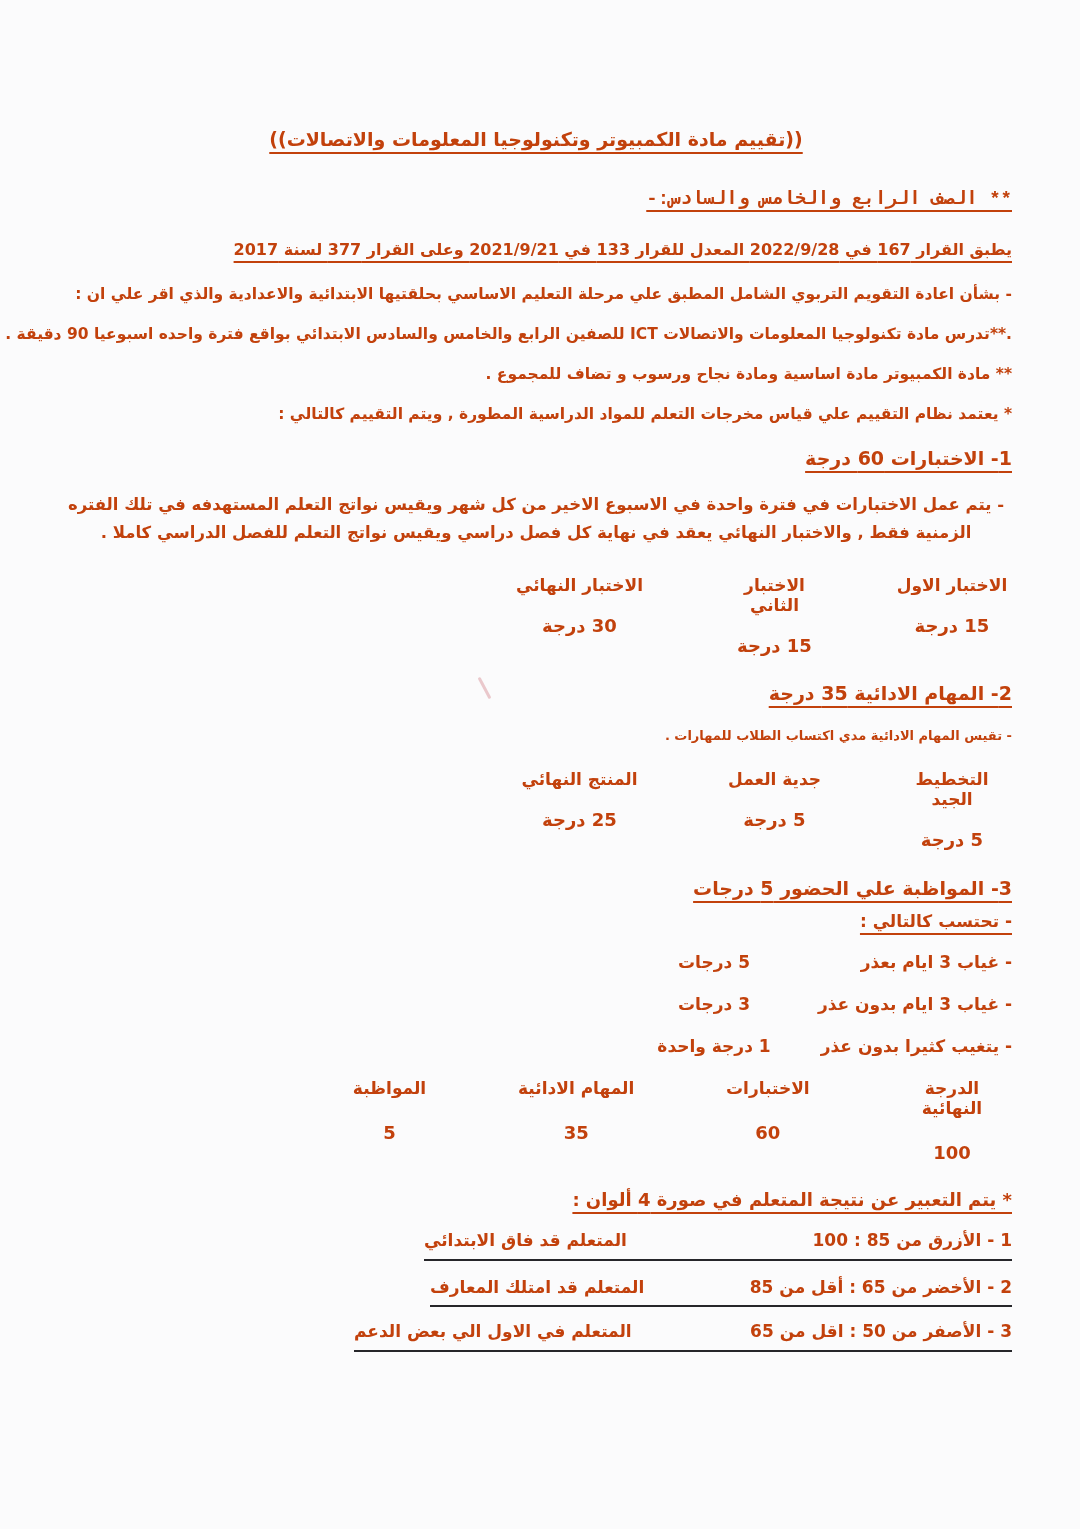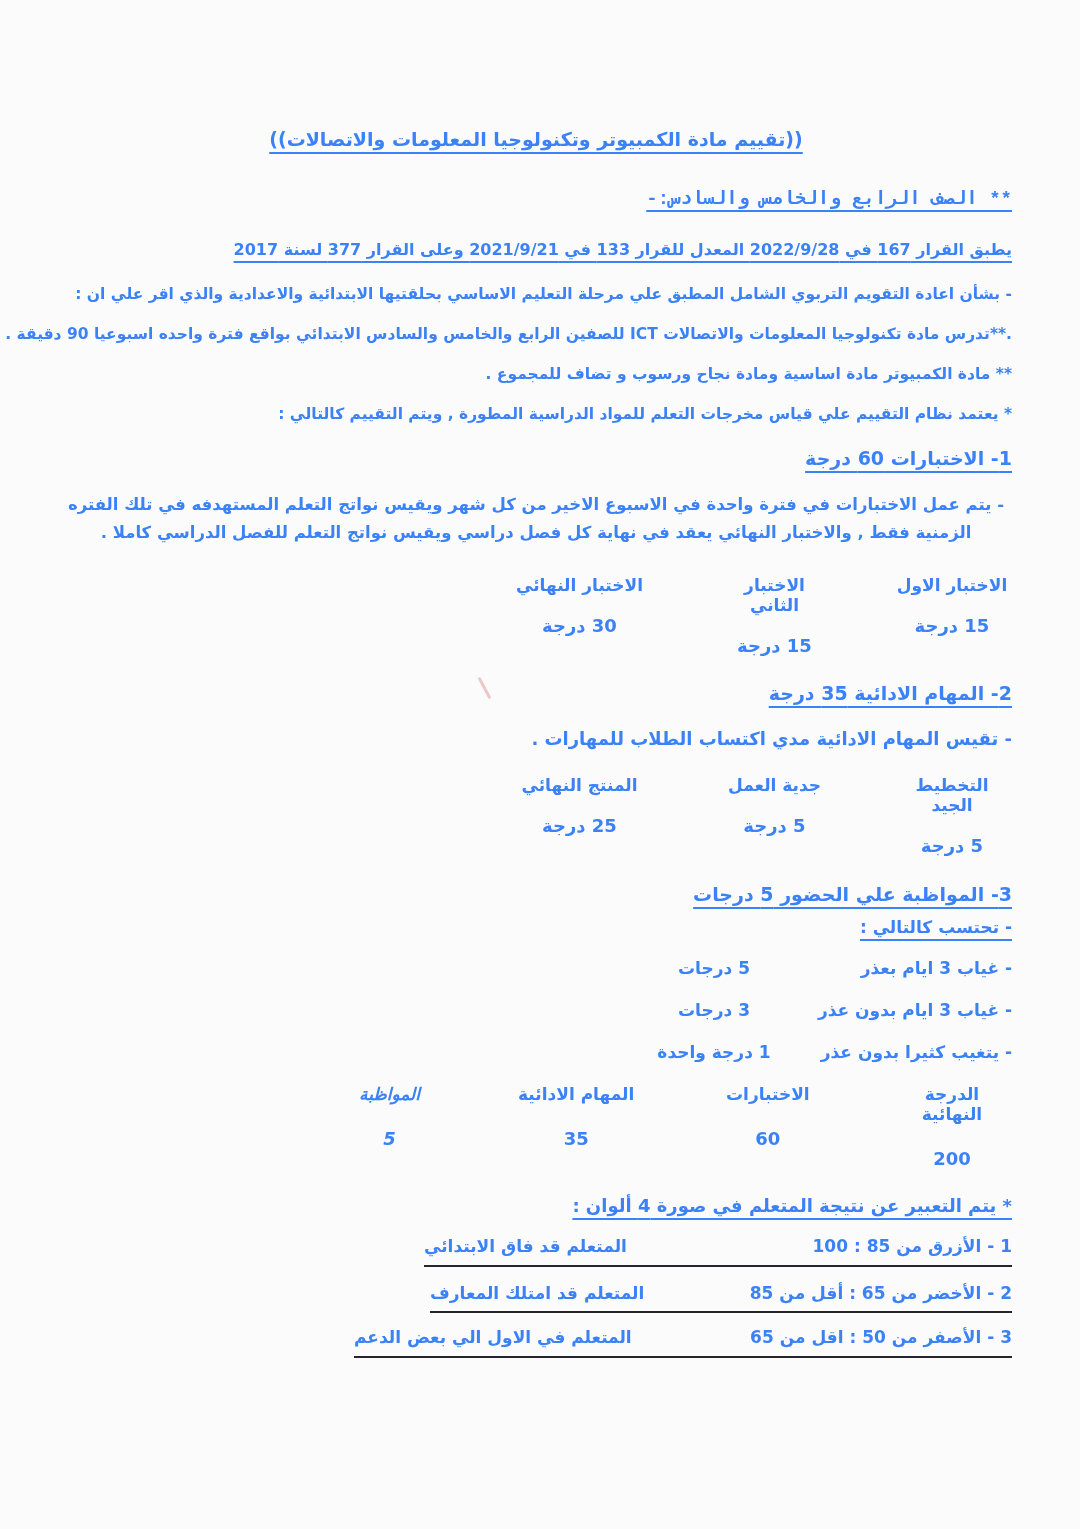--- a/index.html
+++ b/index.html
@@ -5,21 +5,21 @@
   html, body { margin: 0; padding: 0; background: #ffffff; }
   .page {
     position: relative;
     width: 1080px;
     height: 1529px;
     box-sizing: border-box;
     background: #fbfbfc;
     direction: rtl;
     font-family: "DejaVu Sans", sans-serif;
     font-weight: 700;
-    color: #3b82f6;
+    color: #c2410c;
     padding: 128px 68px 40px 60px;
     overflow: hidden;
   }
   p { margin: 0; }
   .nowrap { white-space: nowrap; }
   .u {
     text-decoration: underline;
     text-decoration-thickness: 2px;
     text-underline-offset: 6px;
   }
@@ -30,34 +30,34 @@
   .intro-line.first { margin-top: 26px; }
   .sec-heading { margin-top: 24px; font-size: 19px; }
   .sec-heading.s2 { margin-top: 26px; }
   .sec-heading.s3 { margin-top: 27px; }
   .s1-body {
     margin-top: 22px;
     font-size: 16.5px;
     line-height: 1.7;
     text-align: center;
   }
-  .s2-body { margin-top: 24px; font-size: 18px; }
+  .s2-body { margin-top: 24px; font-size: 13px; }
   .cols3, .cols4 {
     display: flex;
     justify-content: space-between;
     text-align: center;
   }
   .cols3 { width: 510px; margin-top: 28px; }
   .cols3.mt26 { margin-top: 26px; }
   .cols4 { width: 665px; margin-top: 22px; }
   .col-h { font-size: 17px; }
   .col-v { margin-top: 20px; font-size: 18px; }
   .cols4 .col-v { margin-top: 24px; }
   .c-a { width: 120px; } .c-b { width: 115px; } .c-c { width: 155px; }
-  .d-a { width: 120px; } .d-b { width: 95px; } .d-c { width: 135px; } .d-d { width: 85px; font-style: italic; }
+  .d-a { width: 120px; } .d-b { width: 95px; } .d-c { width: 135px; } .d-d { width: 85px; }
   .s3-sub { margin-top: 12px; font-size: 17px; }
   .rule-row { display: flex; margin-top: 21px; font-size: 17px; }
   .rule-row + .rule-row { margin-top: 22px; }
   .rule-label { width: 215px; }
   .rule-val { width: 130px; margin-right: 18px; text-align: center; }
   .colors-heading { margin-top: 26px; font-size: 18px; }
   .color-row {
     display: flex;
     justify-content: space-between;
     border-bottom: 2.5px solid #26262a;
@@ -144,21 +144,21 @@
     <p class="rule-val">3 درجات</p>
   </div>
   <div class="rule-row">
     <p class="rule-label">- يتغيب كثيرا بدون عذر</p>
     <p class="rule-val">1 درجة واحدة</p>
   </div>
 
   <div class="cols4">
     <div class="d-a">
       <p class="col-h">الدرجة النهائية</p>
-      <p class="col-v">200</p>
+      <p class="col-v">100</p>
     </div>
     <div class="d-b">
       <p class="col-h">الاختبارات</p>
       <p class="col-v">60</p>
     </div>
     <div class="d-c">
       <p class="col-h">المهام الادائية</p>
       <p class="col-v">35</p>
     </div>
     <div class="d-d">

